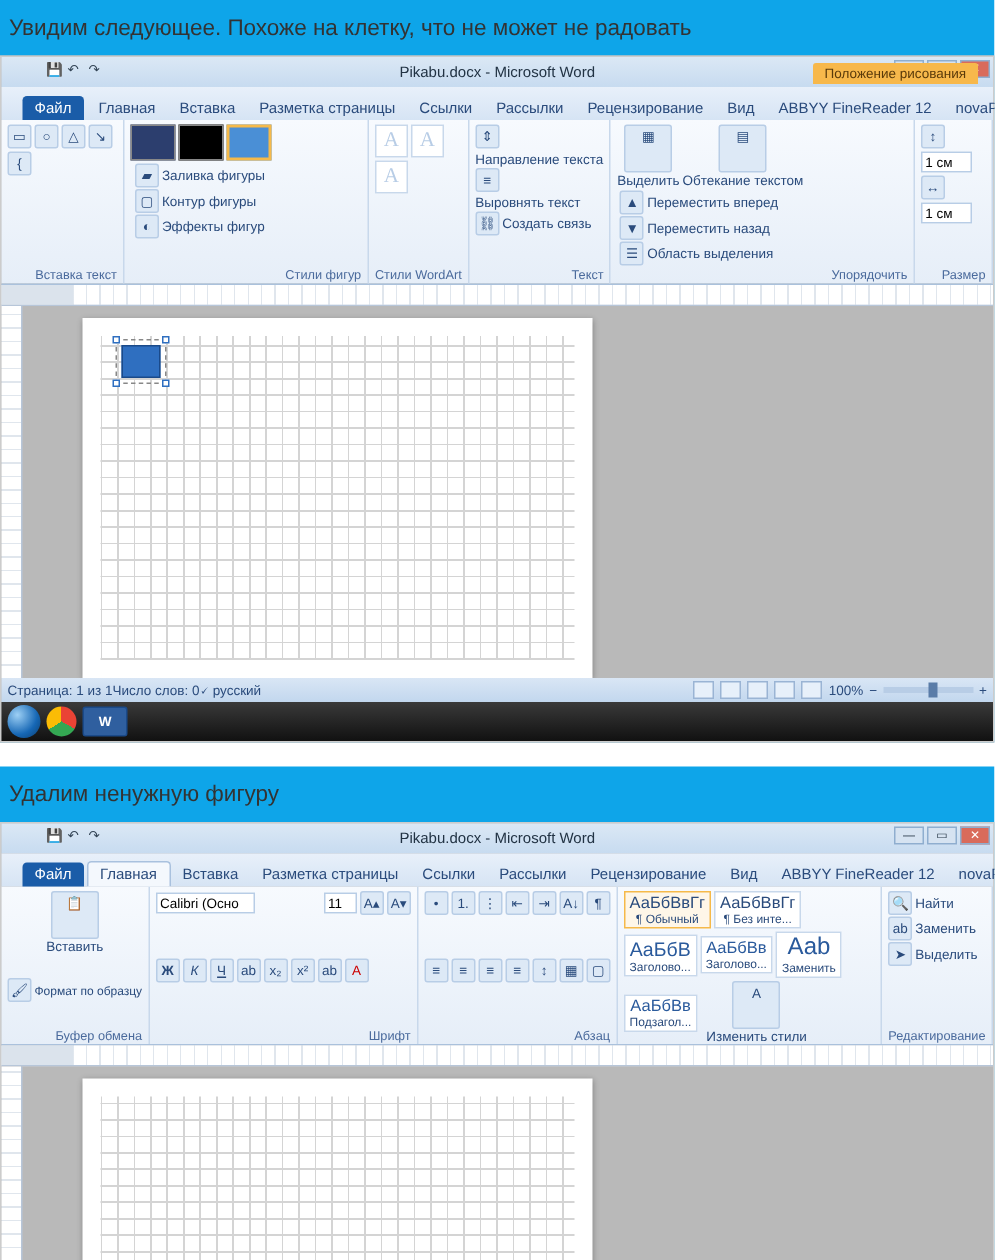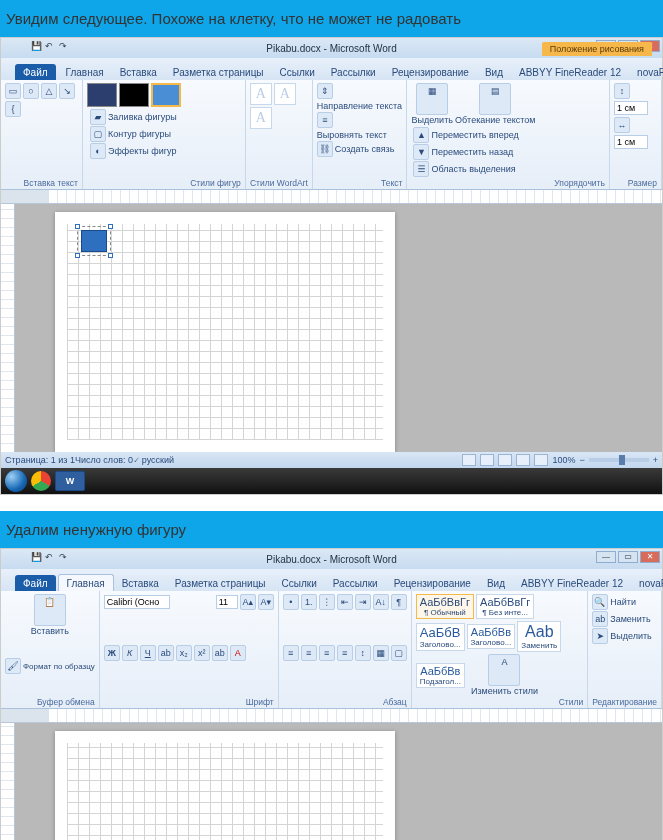--- a/index.html
+++ b/index.html
@@ -362,21 +362,20 @@
           <div class="stylebox">
               <div class="preview" style="font-size:16px;color:#2a5a9c">Ааb</div>
               <div>Заменить</div>
             </div>
           <div class="stylebox">
               <div class="preview" style="color:#2a5a9c">АаБбВв</div>
               <div>Подзагол...</div>
             </div>
           <div style="text-align:center;margin-left:4px"><div class="ico bigico">A</div><div>Изменить стили</div></div>
         </div>
-        <div class="group-label">Стили</div>
       </div>
       <div class="group">
         <div style="display:flex;flex-direction:column;gap:1px">
           <div class="row">
               <span class="ico">🔍</span>
               <span>Найти</span>
             </div>
           <div class="row">
               <span class="ico">ab</span>
               <span>Заменить</span>

